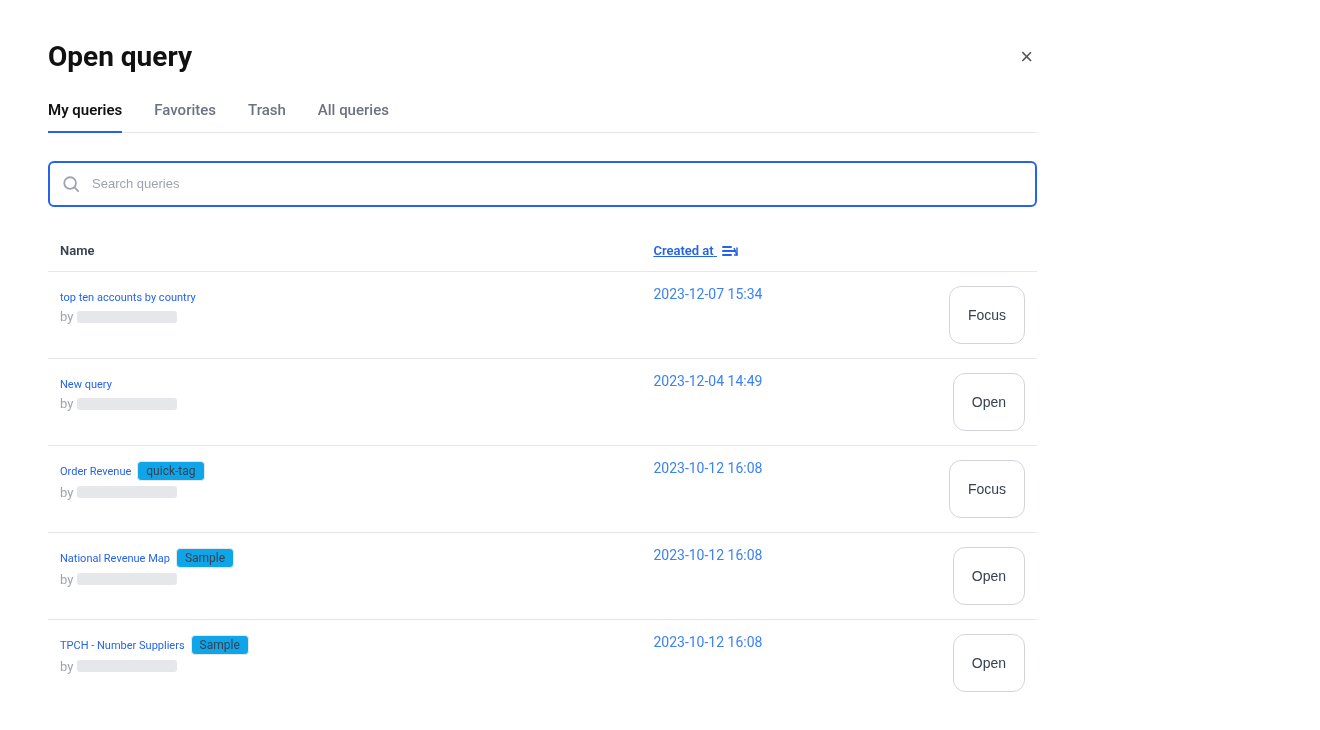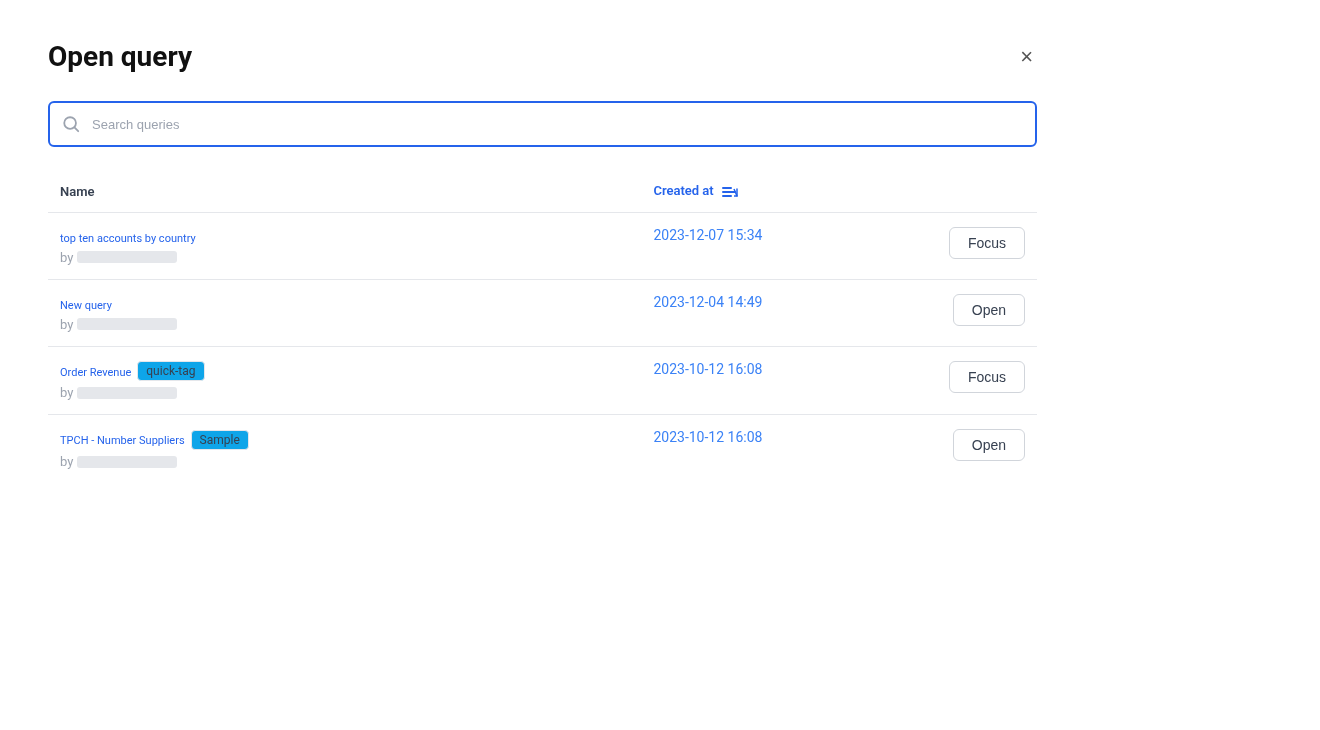--- a/index.html
+++ b/index.html
@@ -185,35 +185,36 @@
     .col-created-val {
       font-size: 14px;
       color: #3b82f6;
       white-space: nowrap;
       padding-top: 6px;
     }
 
     .action-btn {
       background: #fff;
       border: 1px solid #d1d5db;
-      border-radius: 6px;
-      padding: 7px 18px;
+      border-radius: 12px;
+      padding: 20px 18px;
       font-size: 14px;
       color: #374151;
       cursor: pointer;
       white-space: nowrap;
       font-weight: 400;
     }
 
     .col-name {
       width: 60%;
     }
 
     .col-created-header {
       width: 28%;
+      text-decoration: underline;
     }
 
     .col-action {
       width: 12%;
       text-align: right;
     }
 
     .cell-action {
       text-align: right;
       vertical-align: middle;
@@ -222,20 +223,26 @@
 </head>
 <body>
 
 <div class="dialog">
 
   <div class="dialog-header">
     <h1 class="dialog-title">Open query</h1>
     <button class="close-btn">×</button>
   </div>
 
+  <div class="tabs">
+    <a class="tab active">My queries</a>
+    <a class="tab">Favorites</a>
+    <a class="tab">Trash</a>
+    <a class="tab">All queries</a>
+  </div>
 
   <div class="search-container">
     <span class="search-icon-wrap">
       <svg width="18" height="18" viewBox="0 0 20 20" fill="none">
         <circle cx="9" cy="9" r="6.5" stroke="#9ca3af" stroke-width="2"></circle>
         <line x1="13.8" y1="13.8" x2="18" y2="18" stroke="#9ca3af" stroke-width="2" stroke-linecap="round"></line>
       </svg>
     </span>
     <input class="search-input" type="text" placeholder="Search queries" style="">
   </div>
@@ -288,25 +295,36 @@
             <div class="by-row">
               <span>by</span>
               <span class="by-placeholder"></span>
             </div>
           </td>
           <td class="col-created-val">2023-10-12 16:08</td>
           <td class="cell-action"><button class="action-btn">Focus</button></td>
         </tr>
         <tr>
           <td class="col-name">
-            <div><a class="query-name-link">TPCH - Number Suppliers</a><span class="tag">Sample</span></div>
+            <div><a class="query-name-link">National Revenue Map</a><span class="tag">Sample</span></div>
             <div class="by-row">
               <span>by</span>
               <span class="by-placeholder"></span>
             </div>
           </td>
           <td class="col-created-val">2023-10-12 16:08</td>
           <td class="cell-action"><button class="action-btn">Open</button></td>
         </tr>
+        <tr>
+          <td class="col-name">
+            <div><a class="query-name-link">TPCH - Number Suppliers</a><span class="tag">Sample</span></div>
+            <div class="by-row">
+              <span>by</span>
+              <span class="by-placeholder"></span>
+            </div>
+          </td>
+          <td class="col-created-val">2023-10-12 16:08</td>
+          <td class="cell-action"><button class="action-btn">Open</button></td>
+        </tr>
       </tbody>
   </table>
 
 </div>
 
 </body></html>

